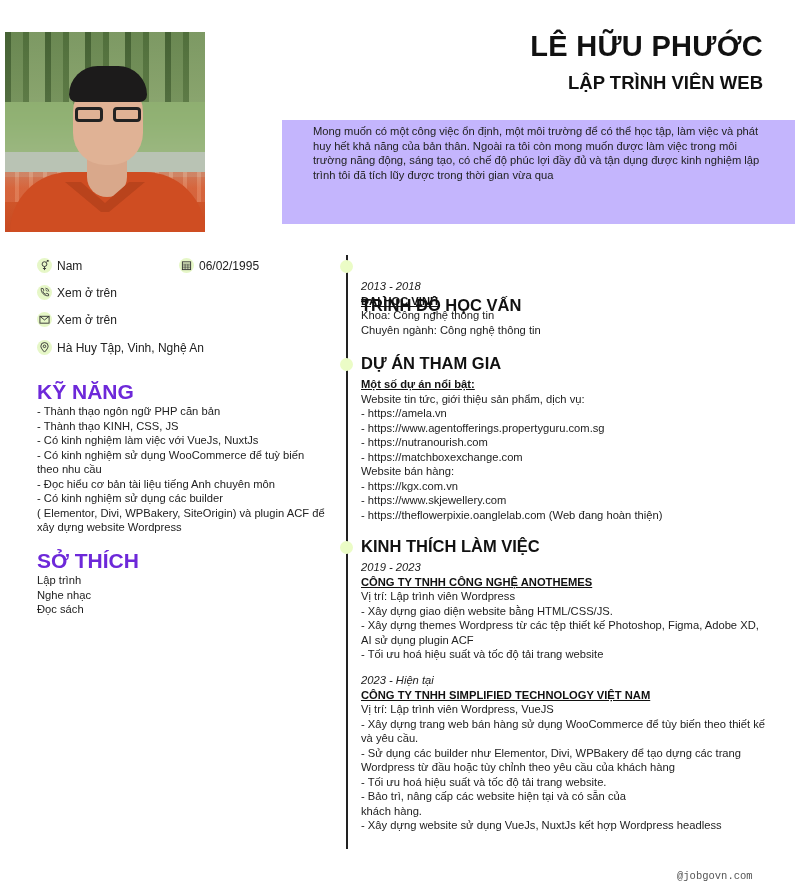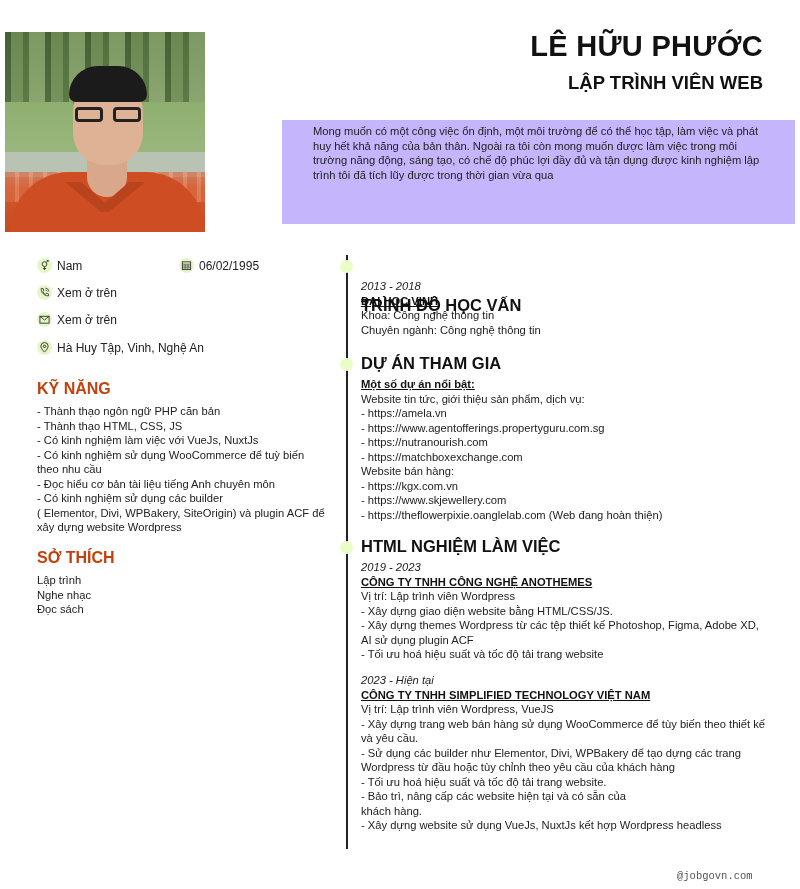--- a/index.html
+++ b/index.html
@@ -31,21 +31,21 @@
 
   .name { position:absolute; right:37px; top:30px; font-size:29px; font-weight:700; letter-spacing:0.3px; color:#111; }
   .jobtitle { position:absolute; right:37px; top:72px; font-size:18.5px; font-weight:700; color:#111; }
 
   .objective { position:absolute; left:282px; top:120px; width:513px; height:104px; background:#c4b5fd; padding:4px 30px 0 31px; font-size:11.2px; line-height:14.5px; color:#222; }
 
   .contact { position:absolute; left:37px; font-size:12px; color:#222; display:flex; align-items:center; }
   .ic { width:15px; height:15px; border-radius:50%; background:#e6f7c7; display:inline-flex; align-items:center; justify-content:center; margin-right:5px; flex: none; }
   .ic svg { width:11px; height:11px; }
 
-  .sec-title-l { position:absolute; left:37px; font-size:16px; font-weight:700; color:#c2410c; }
+  .sec-title-l { position:absolute; left:37px; font-size:21px; font-weight:700; color:#6d28d9; }
   .list-l { position:absolute; left:37px; width:290px; font-size:11.2px; line-height:14.5px; color:#222; }
 
   .timeline { position:absolute; left:346px; top:255px; width:1.5px; height:594px; background:#222; }
   .dot { position:absolute; left:340px; width:13px; height:13px; border-radius:50%; background:#ebfcc6; }
 
   .sec-title-r { position:absolute; left:361px; font-size:16.5px; font-weight:700; color:#111; }
   .block { position:absolute; left:361px; width:410px; font-size:11.2px; line-height:14.5px; color:#222; }
   .block .date { font-style:italic; }
   .block .org { font-weight:700; color:#111;text-decoration:underline; }
 
@@ -119,21 +119,21 @@
         <path d="M6 11S2 7.2 2 4.6a4 4 0 0 1 8 0C10 7.2 6 11 6 11z" fill="none" stroke="#333" stroke-width="1"></path>
         <circle cx="6" cy="4.7" r="1.4" fill="none" stroke="#333" stroke-width="1"></circle>
       </svg>
   </span>
   <span>Hà Huy Tập, Vinh, Nghệ An</span>
 </div>
 
 <div class="sec-title-l" style="top:380px;">KỸ NĂNG</div>
 <div class="list-l" style="top:404px;">
   <div>- Thành thạo ngôn ngữ PHP căn bản</div>
-  <div>- Thành thạo HTML, CSS, JS</div>
+  <div>- Thành thạo KINH, CSS, JS</div>
   <div>- Có kinh nghiệm làm việc với VueJs, NuxtJs</div>
   <div>- Có kinh nghiệm sử dụng WooCommerce để tuỳ biến theo nhu cầu</div>
   <div>- Đọc hiểu cơ bản tài liệu tiếng Anh chuyên môn</div>
   <div>- Có kinh nghiệm sử dụng các builder</div>
   <div>( Elementor, Divi, WPBakery, SiteOrigin) và plugin ACF để xây dựng website Wordpress</div>
 </div>
 
 <div class="sec-title-l" style="top:549px;">SỞ THÍCH</div>
 <div class="list-l" style="top:573px;">
   <div>Lập trình</div>
@@ -161,21 +161,21 @@
   <div>- https://amela.vn</div>
   <div>- https://www.agentofferings.propertyguru.com.sg</div>
   <div>- https://nutranourish.com</div>
   <div>- https://matchboxexchange.com</div>
   <div>Website bán hàng:</div>
   <div>- https://kgx.com.vn</div>
   <div>- https://www.skjewellery.com</div>
   <div>- https://theflowerpixie.oanglelab.com (Web đang hoàn thiện)</div>
 </div>
 
-<div class="sec-title-r" style="top:537px;">HTML NGHIỆM LÀM VIỆC</div>
+<div class="sec-title-r" style="top:537px;">KINH THÍCH LÀM VIỆC</div>
 <div class="block" style="top:560px;">
   <div class="date">2019 - 2023</div>
   <div class="org">CÔNG TY TNHH CÔNG NGHỆ ANOTHEMES</div>
   <div>Vị trí: Lập trình viên Wordpress</div>
   <div>- Xây dựng giao diện website bằng HTML/CSS/JS.</div>
   <div>- Xây dựng themes Wordpress từ các tệp thiết kế Photoshop, Figma, Adobe XD, AI sử dụng plugin ACF</div>
   <div>- Tối ưu hoá hiệu suất và tốc độ tải trang website</div>
 </div>
 <div class="block" style="top:673px;">
   <div class="date">2023 - Hiện tại</div>

